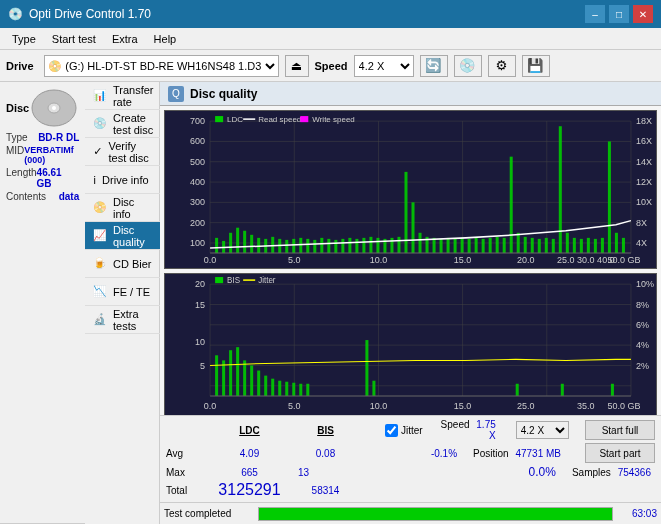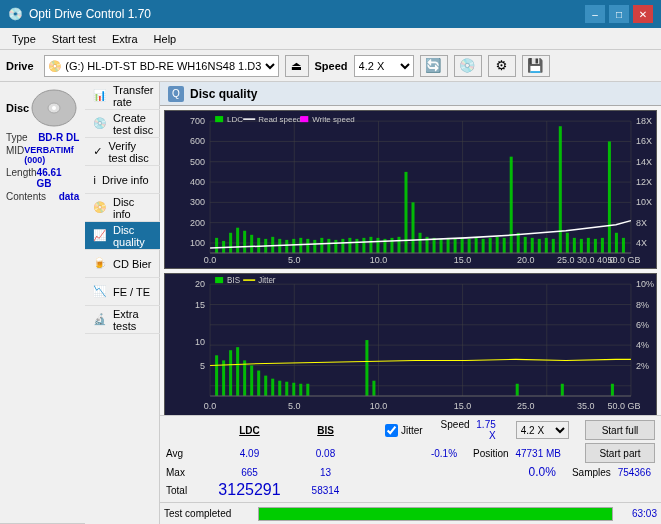--- a/index.html
+++ b/index.html
@@ -423,21 +423,21 @@
         <div style="font-size:10px;color:#0000cc;min-width:55px;text-align:right;">-0.1%</div>
         <div style="font-size:10px;min-width:65px;text-align:right;padding-right:4px;">
           <span>Position</span>
           <span style="color:#0000cc;margin-left:4px;">47731 MB</span>
         </div>
         <button class="start-btn" style="margin-left:4px;">Start part</button>
       </div>
       <div class="stats-row">
         <div style="min-width:35px;font-size:10px;">Max</div>
         <div style="min-width:65px;text-align:center;font-size:10px;color:#0000cc;">665</div>
-        <div style="min-width:55px;text-align:center;font-size:10px;color:#0000cc;">13</div>
+        <div style="min-width:55px;text-align:left;font-size:10px;color:#0000cc;">13</div>
         <div style="flex:1;"></div>
         <div style="font-size:12px;color:#0000cc;min-width:55px;text-align:right;">0.0%</div>
         <div style="font-size:10px;min-width:65px;text-align:right;padding-right:4px;">
           <span>Samples</span>
           <span style="color:#0000cc;margin-left:4px;">754366</span>
         </div>
       </div>
       <div class="stats-row">
         <div style="min-width:35px;font-size:10px;">Total</div>
         <div style="min-width:65px;text-align:center;font-size:16px;color:#0000cc;">3125291</div>

